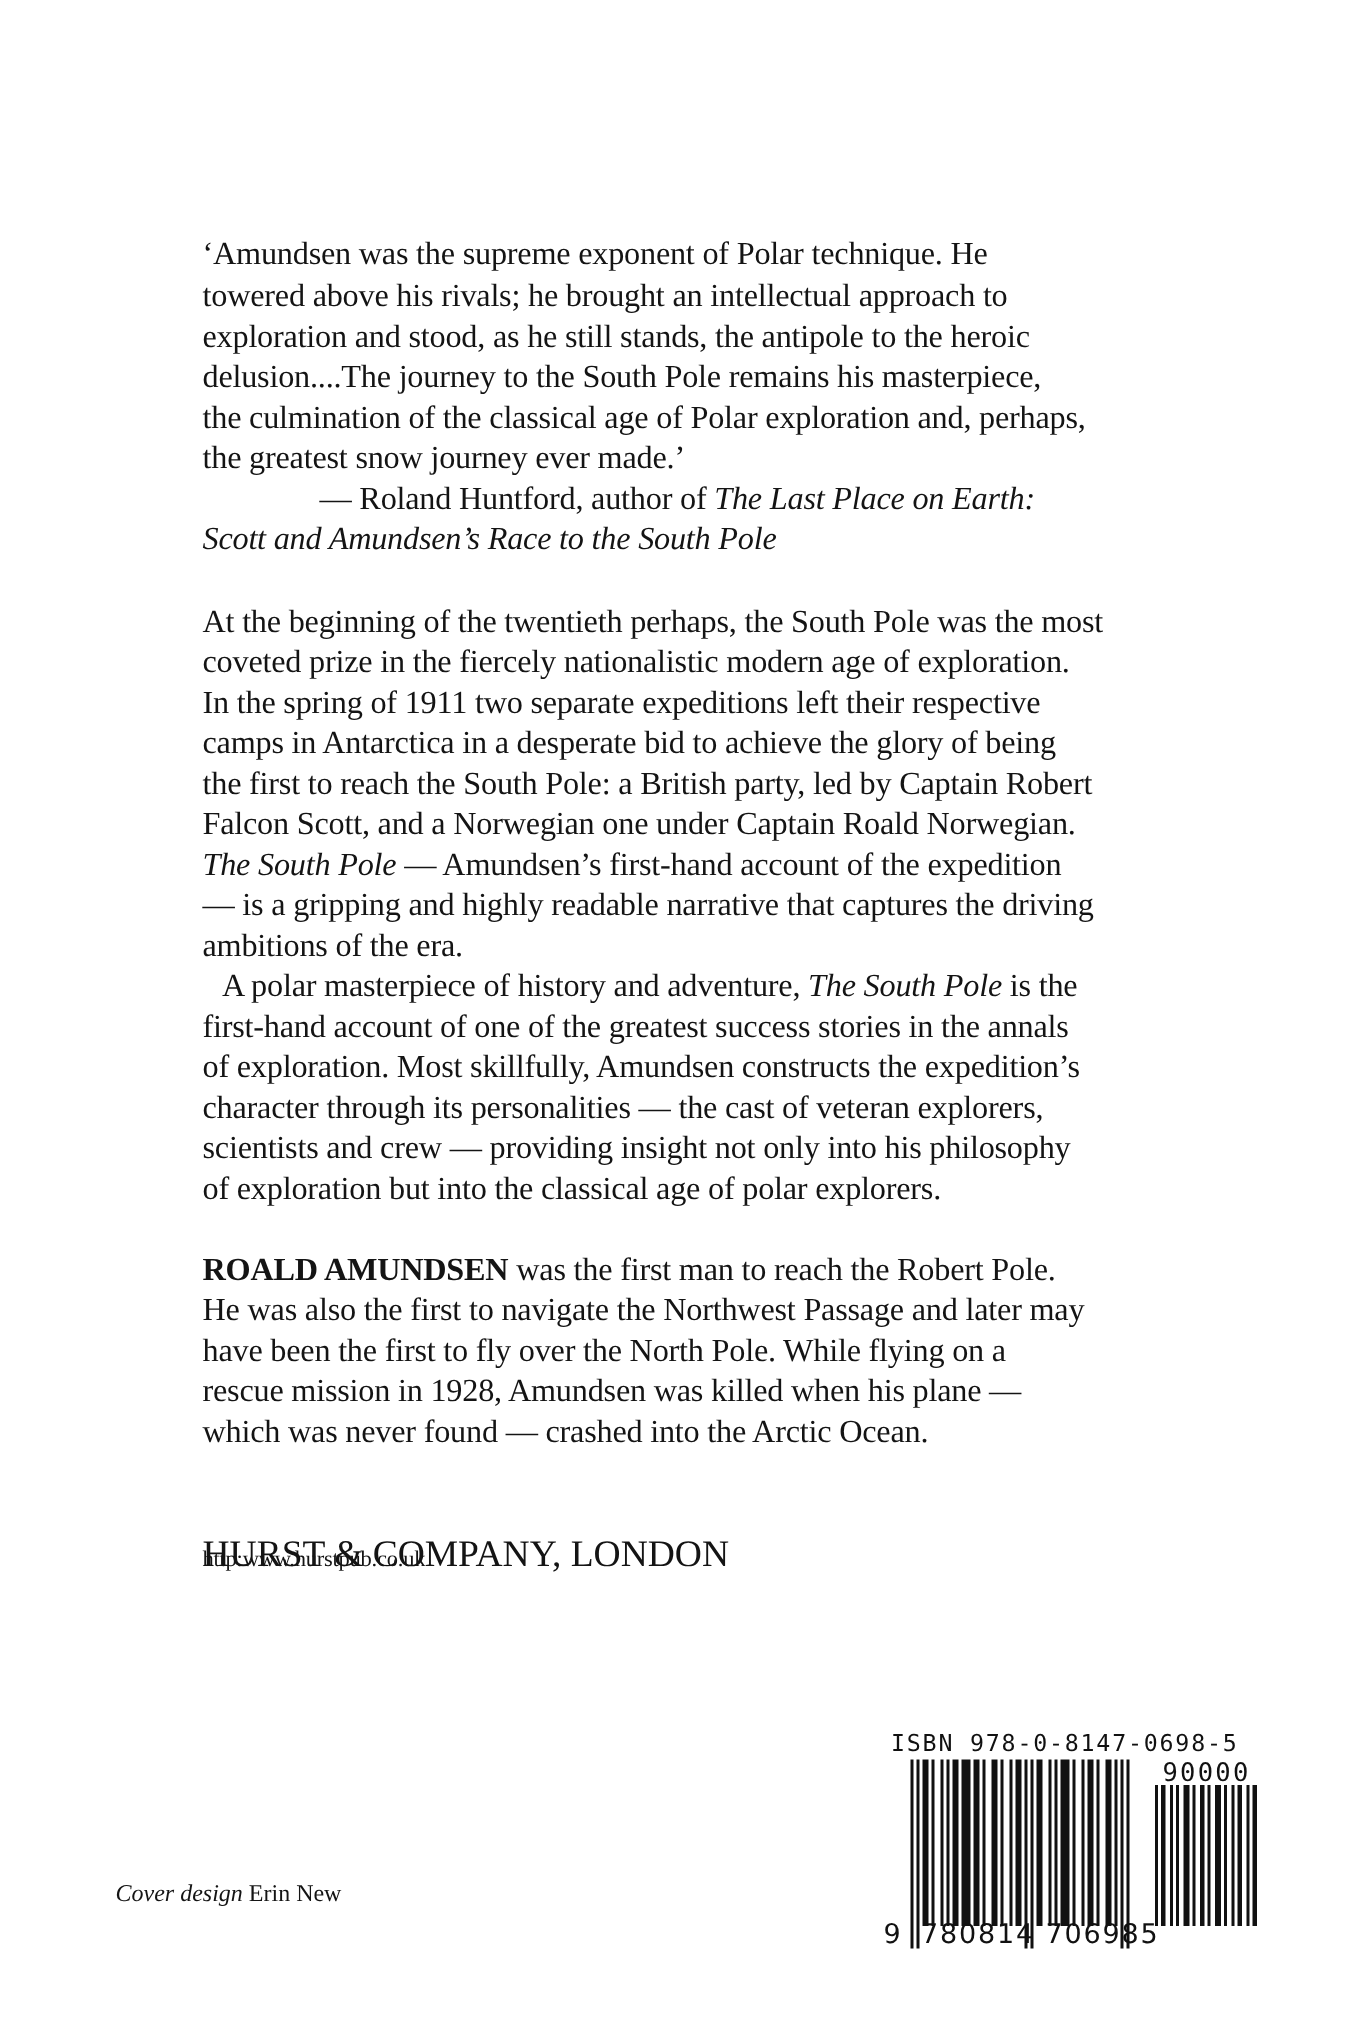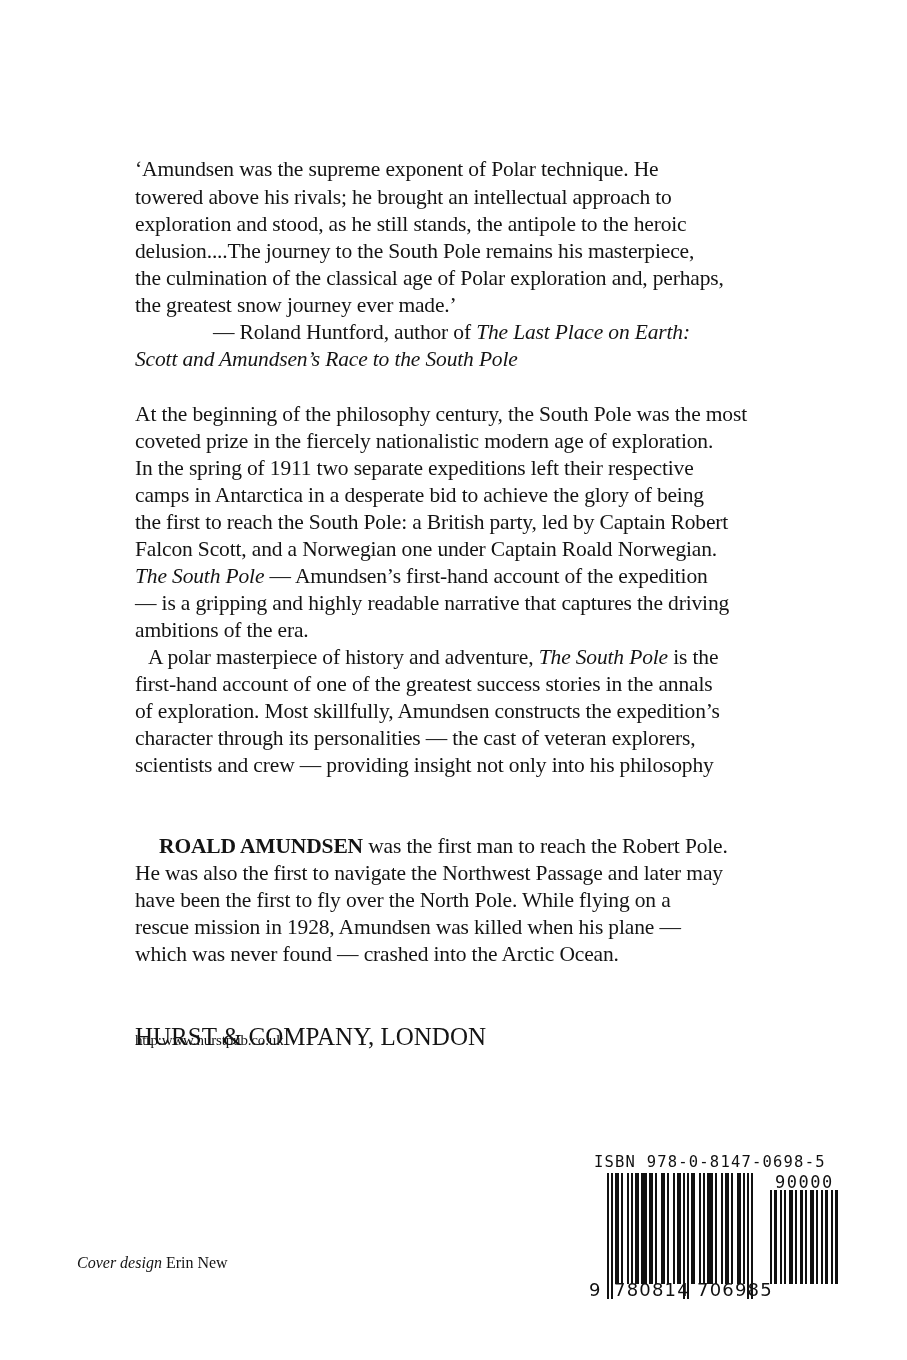--- a/index.html
+++ b/index.html
@@ -9,21 +9,21 @@
       position: absolute;
       left: 135px;
       white-space: nowrap;
       font-family: "Liberation Serif", serif;
       font-size: 21.5px;
       line-height: 27px;
       letter-spacing: -0.15px;
       color: #141414;
     }
     .i { font-style: italic; }
-    .b { font-weight: bold; margin-left: 24px; }
+    .b { font-weight: bold; }
     .publisher { font-size: 25px; letter-spacing: 0px; margin-top: 27px; }
     .url { font-size: 15px; }
     .credit {
       position: absolute; left: 77px; top: 1254px;
       font-family: "Liberation Serif", serif; font-size: 16px; color: #141414; white-space: nowrap;
     }
     .isbn-text {
       position: absolute; left: 594px; top: 1153px;
       font-family: "DejaVu Sans Mono", monospace; font-size: 15.5px; letter-spacing: 1.2px; color: #111;
       white-space: nowrap;
@@ -56,39 +56,40 @@
   <div class="line" style="top:184px">towered above his rivals; he brought an intellectual approach to</div>
   <div class="line" style="top:211px">exploration and stood, as he still stands, the antipole to the heroic</div>
   <div class="line" style="top:238px">delusion....The journey to the South Pole remains his masterpiece,</div>
   <div class="line" style="top:265px">the culmination of the classical age of Polar exploration and, perhaps,</div>
   <div class="line" style="top:292px">the greatest snow journey ever made.’</div>
   <div class="line" style="top:319px; left:213px">
     <span>— Roland Huntford, author of </span><span class="i">The Last Place on Earth:</span>
   </div>
   <div class="line i" style="top:346px">Scott and Amundsen’s Race to the South Pole</div>
 
-  <div class="line" style="top:401px">At the beginning of the philosophy century, the South Pole was the most</div>
+  <div class="line" style="top:401px">At the beginning of the twentieth perhaps, the South Pole was the most</div>
   <div class="line" style="top:428px">coveted prize in the fiercely nationalistic modern age of exploration.</div>
   <div class="line" style="top:455px">In the spring of 1911 two separate expeditions left their respective</div>
   <div class="line" style="top:482px">camps in Antarctica in a desperate bid to achieve the glory of being</div>
   <div class="line" style="top:509px">the first to reach the South Pole: a British party, led by Captain Robert</div>
   <div class="line" style="top:536px">Falcon Scott, and a Norwegian one under Captain Roald Norwegian.</div>
   <div class="line" style="top:563px">
     <span class="i">The South Pole</span><span> — Amundsen’s first-hand account of the expedition</span>
   </div>
   <div class="line" style="top:590px">— is a gripping and highly readable narrative that captures the driving</div>
   <div class="line" style="top:617px">ambitions of the era.</div>
 
   <div class="line" style="top:644px; left:148px">
     <span>A polar masterpiece of history and adventure, </span><span class="i">The South Pole</span><span> is the</span>
   </div>
   <div class="line" style="top:671px">first-hand account of one of the greatest success stories in the annals</div>
   <div class="line" style="top:698px">of exploration.  Most skillfully, Amundsen constructs the expedition’s</div>
   <div class="line" style="top:725px">character through its personalities — the cast of veteran explorers,</div>
   <div class="line" style="top:752px">scientists and crew — providing insight not only into his philosophy</div>
+  <div class="line" style="top:779px">of exploration but into the classical age of polar explorers.</div>
 
   <div class="line" style="top:833px">
     <span class="b">ROALD AMUNDSEN</span><span> was the first man to reach the Robert Pole.</span>
   </div>
   <div class="line" style="top:860px">He was also the first to navigate the Northwest Passage and later may</div>
   <div class="line" style="top:887px">have been the first to fly over the North Pole.  While flying on a</div>
   <div class="line" style="top:914px">rescue mission in 1928,  Amundsen was killed when his plane —</div>
   <div class="line" style="top:941px">which was never found — crashed into the Arctic Ocean.</div>
 
   <div class="line publisher" style="top:996px">HURST &amp; COMPANY, LONDON</div>

